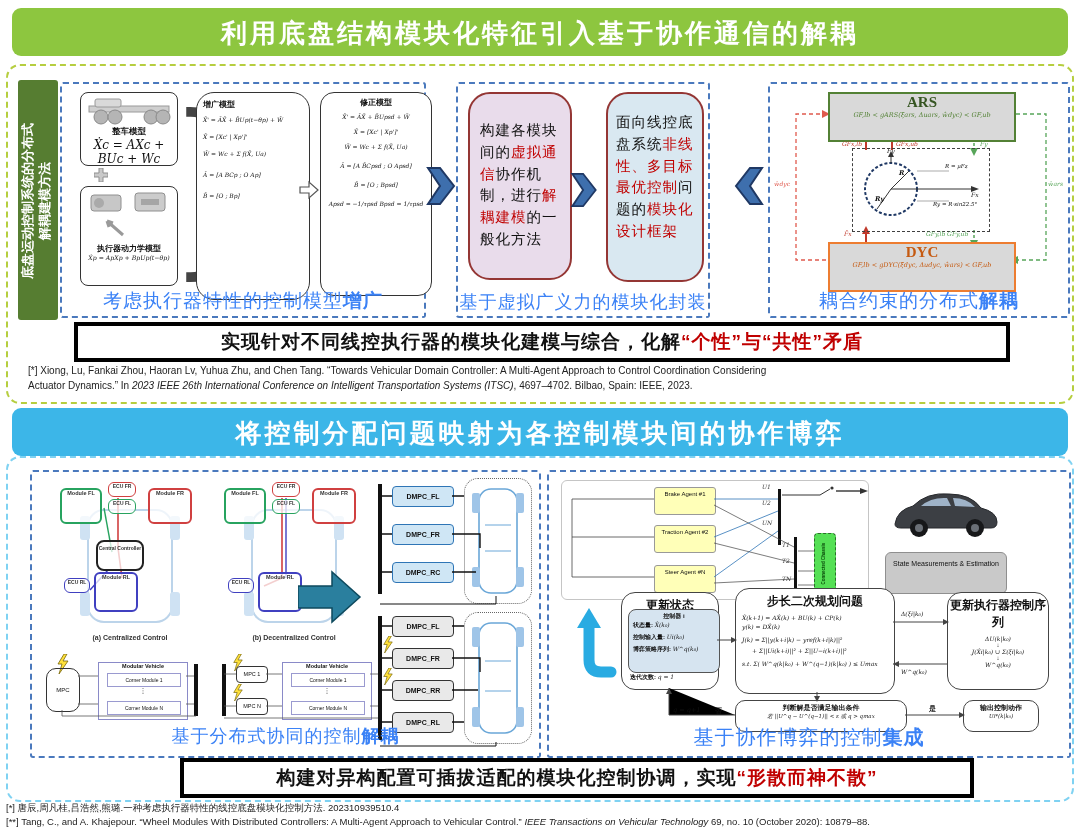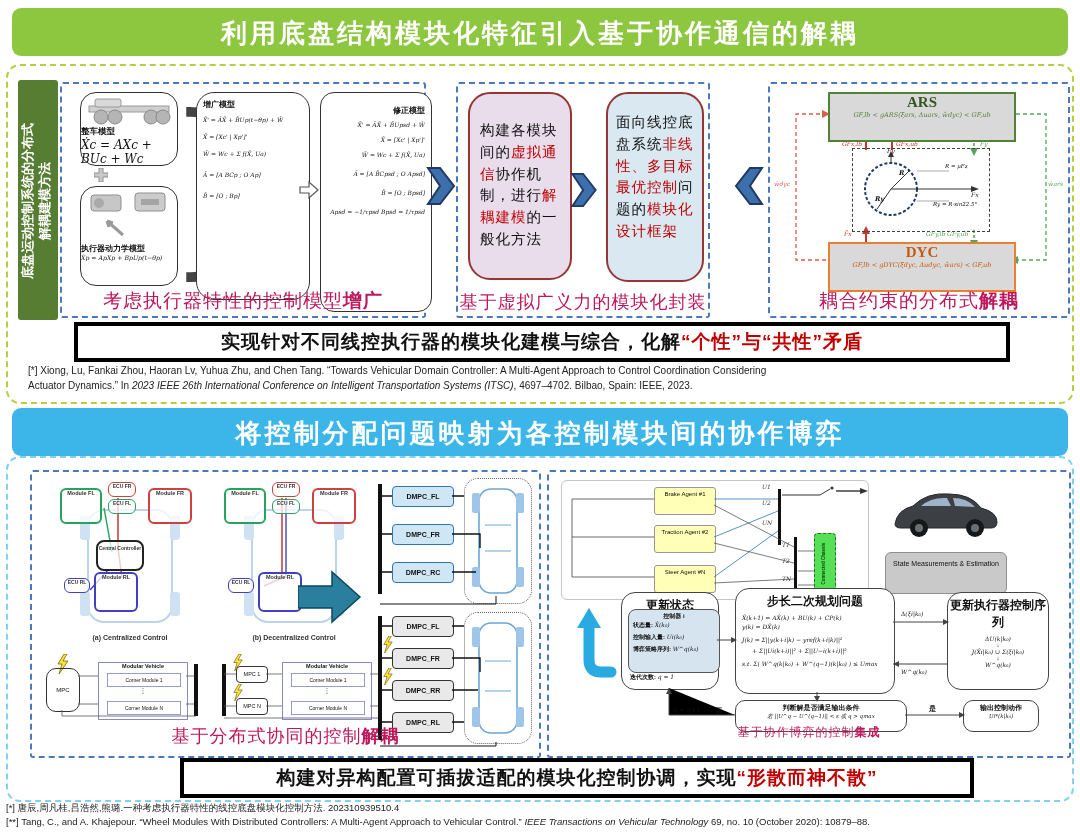--- a/index.html
+++ b/index.html
@@ -7,28 +7,28 @@
         font-family:"Liberation Sans",sans-serif;color:#111;}
   .abs{position:absolute;}
   .banner{left:12px;width:1056px;height:48px;border-radius:9px;color:#fff;font-weight:bold;
           font-size:26px;text-align:center;line-height:50px;letter-spacing:3px;}
   #banner1{top:8px;background:#8dc63f;}
   #banner2{top:408px;background:#3cb6e8;}
   .sec{border-radius:14px;background:#fff;}
   #sec1{left:6px;top:64px;width:1064px;height:336px;border:2px dashed #b6ce3f;}
   #sec2{left:6px;top:456px;width:1064px;height:342px;border:2px dashed #7fd2f2;}
   .panel{position:absolute;border:2px dashed #4a79bd;border-radius:3px;background:#fff;}
-  .caption{position:absolute;left:0;width:100%;text-align:center;font-size:19px;color:#be185d;letter-spacing:1px;}
+  .caption{position:absolute;left:0;width:100%;text-align:center;font-size:19px;color:#3b82f6;letter-spacing:1px;}
   .caption b{font-weight:bold;}
   .blackbox{position:absolute;border:4px solid #000;background:#fff;text-align:center;
             font-weight:bold;font-size:19px;letter-spacing:1px;}
   .red{color:#c00000;}
   .cite{position:absolute;font-size:10px;color:#222;line-height:1.45;}
   .cite i{font-style:italic;}
-  .box-sm{position:absolute;border:1.5px solid #333;border-radius:16px;background:#fff;text-align:left;}
+  .box-sm{position:absolute;border:1.5px solid #333;border-radius:8px;background:#fff;text-align:center;}
   .eq{font-family:"DejaVu Serif",serif;font-style:italic;}
   .rbox{position:absolute;border:2px solid #943634;border-radius:22px;font-size:14.5px;line-height:1.5;
         padding:26px 10px;text-align:left;letter-spacing:1px;}
   .fcbox{position:absolute;border:1.5px solid #444;border-radius:14px;background:#fff;text-align:center;}
   .fct{font-size:12px;font-weight:bold;padding-top:4px;}
   .tiny{font-size:6px;}
   .dmpc-blue{position:absolute;width:60px;height:19px;border:1.5px solid #2e75b6;background:#cfe6f5;
              border-radius:4px;font-size:7px;font-weight:bold;text-align:center;line-height:19px;}
   .dmpc-gray{position:absolute;width:60px;height:19px;border:1.5px solid #333;background:#e9e9e9;
              border-radius:4px;font-size:7px;font-weight:bold;text-align:center;line-height:19px;}
@@ -98,21 +98,21 @@
         <div class="eq" style="font-size:6px;margin-top:10px;">X̃ = [Xc' | Xp']'</div>
         <div class="eq" style="font-size:6px;margin-top:10px;">W̃ = Wc + Σ f(X̃, Ua)</div>
         <div class="eq" style="font-size:6px;margin-top:14px;">Ã = [A  BCp ; O  Ap]</div>
         <div class="eq" style="font-size:6px;margin-top:14px;">B̃ = [O ; Bp]</div>
       </div>
 
       <svg class="abs" style="left:236px;top:96px;" width="22" height="20" viewBox="0 0 22 20">
         <path d="M2 7 h9 v-5 l9 8 -9 8 v-5 h-9 z" fill="#fff" stroke="#555" stroke-width="1.2"></path>
       </svg>
 
-      <div class="box-sm" style="left:258px;top:8px;width:98px;height:194px;border-radius:14px;text-align:right;padding:12px 6px;">
+      <div class="box-sm" style="left:258px;top:8px;width:98px;height:194px;border-radius:14px;text-align:center;padding:4px 6px;">
         <div style="font-size:8px;font-weight:bold;">修正模型</div>
         <div class="eq" style="font-size:6px;margin-top:5px;">X̃' = ÃX̃ + B̃Upsd + W̃</div>
         <div class="eq" style="font-size:6px;margin-top:8px;">X̃ = [Xc' | Xp']'</div>
         <div class="eq" style="font-size:6px;margin-top:8px;">W̃ = Wc + Σ f(X̃, Ua)</div>
         <div class="eq" style="font-size:6px;margin-top:12px;">Ã = [A  B̃Cpsd ; O  Apsd]</div>
         <div class="eq" style="font-size:6px;margin-top:12px;">B̃ = [O ; Bpsd]</div>
         <div class="eq" style="font-size:6px;margin-top:12px;">Apsd = −1/τpsd   Bpsd = 1/τpsd</div>
       </div>
       <div class="caption" style="top:204px;">
         <span>考虑执行器特性的控制模型</span><b>增广</b>
@@ -466,21 +466,21 @@
           <path d="M117 222 l3 -6 3 6 z" fill="#444"></path>
         <path d="M356 243 H414" stroke="#444" stroke-width="1"></path>
           <path d="M410 240 l6 3 -6 3 z" fill="#444"></path>
       </svg>
       <div class="abs eq" style="left:352px;top:138px;font-size:6px;">Δ(ξi|k₀)</div>
       <div class="abs eq" style="left:352px;top:196px;font-size:6px;">W^q(k₀)</div>
       <div class="abs eq" style="left:124px;top:234px;font-size:6.5px;">q = q+1</div>
       <div class="abs" style="left:166px;top:234px;font-size:7px;font-weight:bold;">否</div>
       <div class="abs" style="left:380px;top:232px;font-size:7px;font-weight:bold;">是</div>
 
-      <div class="caption" style="top:252px;font-size:12px;">
+      <div class="caption" style="top:252px;font-size:20px;">
         <span>基于协作博弈的控制</span><b>集成</b>
       </div>
     </div>
 
     <div class="blackbox" style="left:172px;top:300px;width:786px;height:32px;line-height:32px;">
       <span>构建对异构配置可插拔适配的模块化控制协调，实现</span><span class="red">“形散而神不散”</span>
     </div>
   </div>
 
   <div class="cite" style="left:6px;top:801px;width:1040px;font-size:9.5px;">

